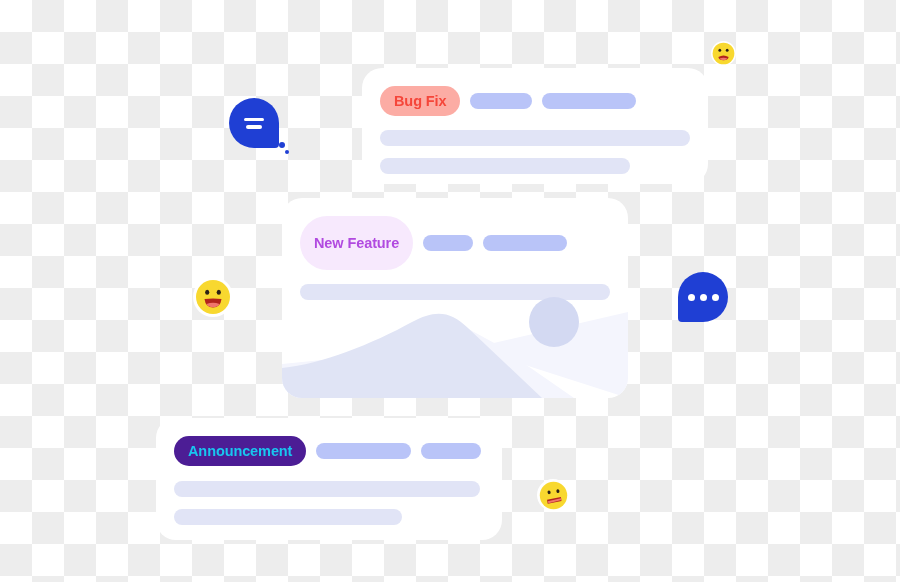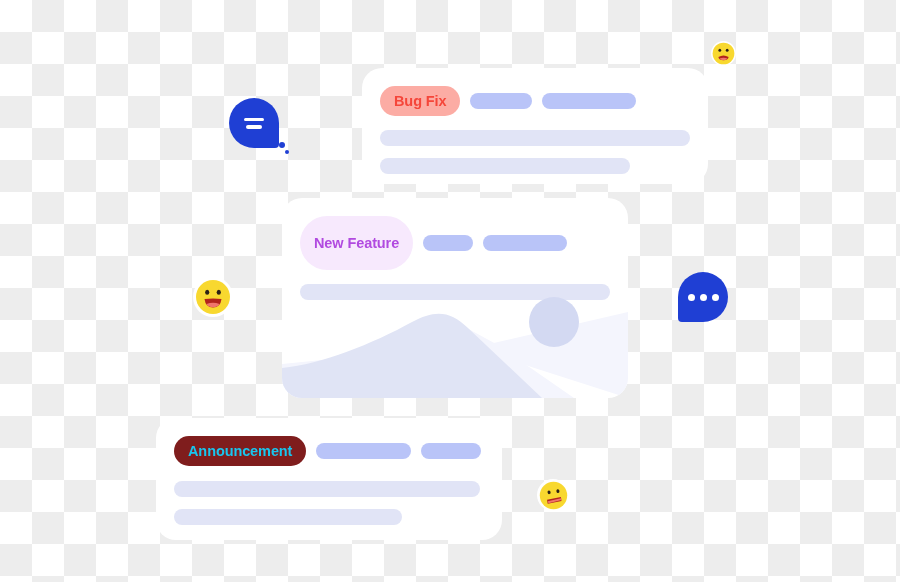--- a/index.html
+++ b/index.html
@@ -84,21 +84,21 @@
   }
 
   .badge-newfeature {
     background: #f7e9fd;
     color: #b14ae0;
     font-size: 14.5px;
     padding: 19px 14px;
   }
 
   .badge-announcement {
-    background: #7f1d1d;
+    background: #4c1d95;
     color: #18c6ef;
     font-size: 14.5px;
     padding: 7px 14px;
   }
 
   
   .pill {
     height: 16px;
     border-radius: 999px;
     background: #b9c4f8;

